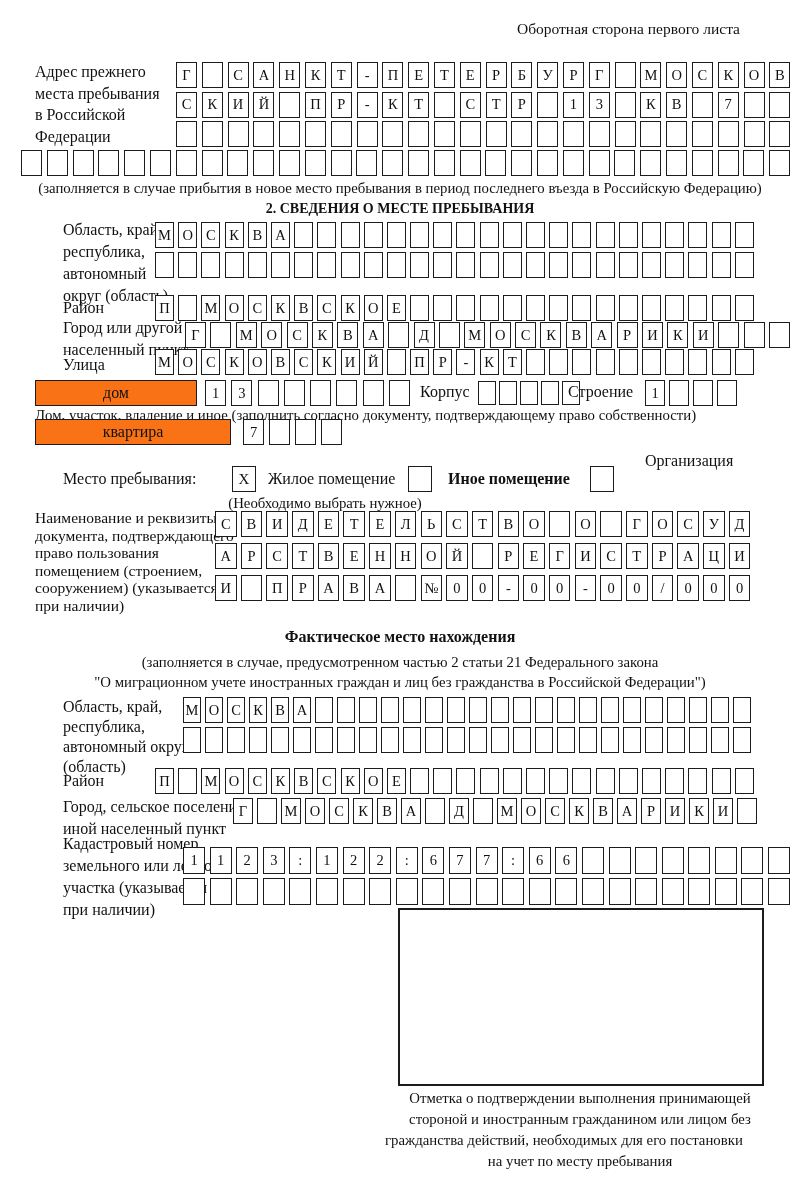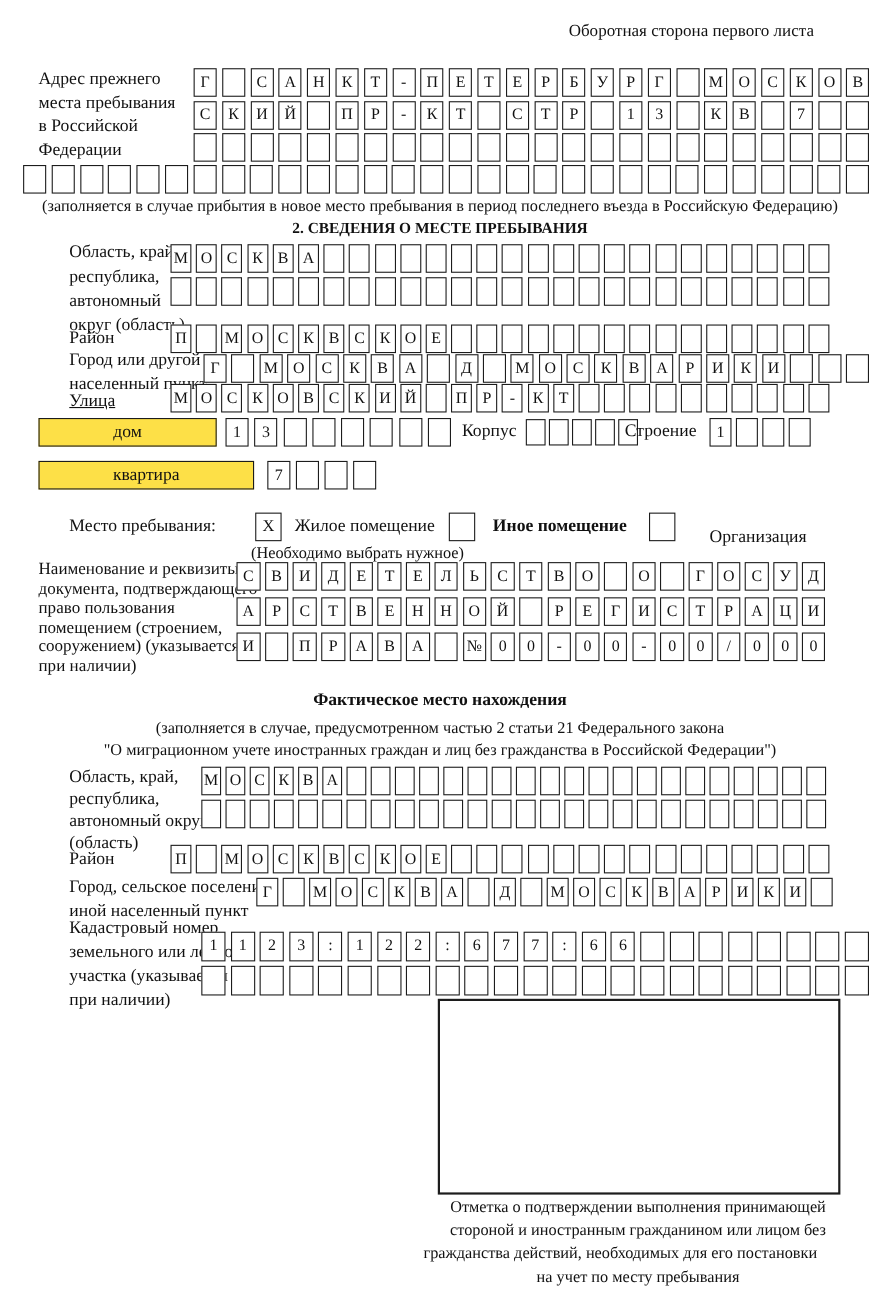--- a/index.html
+++ b/index.html
@@ -17,21 +17,21 @@
   .r-g2  { --bw:21px;   --bh:26px; --g:4.4px; }
   .r-doc { --bw:21.5px; --bh:26px; --g:4.2px; }
   .r-f1  { --bw:18px;   --bh:26px; --g:4px;   }
   .r-fg  { --bw:20px;   --bh:26px; --g:4px;   }
   .r-kad { --bw:22px;   --bh:27px; --g:4.6px; }
   .r-dom { --bw:21px;   --bh:26px; --g:5.3px; }
   .r-kor { --bw:17.5px; --bh:24px; --g:3.5px; }
   .r-str { --bw:20px;   --bh:26px; --g:4px;   }
   .r-kv  { --bw:21px;   --bh:26px; --g:5px;   }
   .wfield { position:absolute; box-sizing:border-box; height:26px; border:1.6px solid #1c1c1c;
-            display:flex; align-items:center; justify-content:center; font-size:16px; background:#fde047; }
+            display:flex; align-items:center; justify-content:center; font-size:16px; background:#f97316; }
   .cbox { position:absolute; box-sizing:border-box; width:24px; height:26px; border:1.6px solid #1c1c1c;
           display:flex; align-items:center; justify-content:center; font-size:15px; background:#fff; }
   .stamp { position:absolute; border:2px solid #1c1c1c; background:#fff; }
 </style>
 </head>
 <body>
 
 <div class="page">
 
   <div class="lbl" style="left:0; top:20; top:20px; width:740px; text-align:right; font-size:15.5px;">Оборотная сторона первого листа</div>
@@ -273,21 +273,21 @@
       <span class="bx">А</span>
       <span class="bx">Р</span>
       <span class="bx">И</span>
       <span class="bx">К</span>
       <span class="bx">И</span>
       <span class="bx"> </span>
       <span class="bx"> </span>
       <span class="bx"> </span>
     </div>
 
-  <div class="lbl" style="left:63px; top:356px;text-decoration:underline;">Улица</div>
+  <div class="lbl" style="left:63px; top:356px;">Улица</div>
   <div class="brow r-s2" style="left:155px; top:349px;">
       <span class="bx">М</span>
       <span class="bx">О</span>
       <span class="bx">С</span>
       <span class="bx">К</span>
       <span class="bx">О</span>
       <span class="bx">В</span>
       <span class="bx">С</span>
       <span class="bx">К</span>
       <span class="bx">И</span>
@@ -329,36 +329,37 @@
       <span class="bx"> </span>
       <span class="bx"> </span>
     </div>
   <div class="lbl" style="left:568px; top:383px;">Строение</div>
   <div class="brow r-str" style="left:645px; top:380px;">
       <span class="bx">1</span>
       <span class="bx"> </span>
       <span class="bx"> </span>
       <span class="bx"> </span>
     </div>
+  <div class="cap" style="left:35px; top:407px;">Дом, участок, владение и иное (заполнить согласно документу, подтверждающему право собственности)</div>
 
   <div class="wfield" style="left:35px; top:419px; width:196px;">квартира</div>
   <div class="brow r-kv" style="left:243px; top:419px;">
       <span class="bx">7</span>
       <span class="bx"> </span>
       <span class="bx"> </span>
       <span class="bx"> </span>
     </div>
 
   <div class="lbl" style="left:63px; top:470px;">Место пребывания:</div>
   <div class="cbox" style="left:232px; top:466px;">X</div>
   <div class="lbl" style="left:268px; top:470px;">Жилое помещение</div>
   <div class="cbox" style="left:408px; top:466px;"></div>
   <div class="lbl" style="left:448px; top:470px;font-weight:bold;">Иное помещение</div>
   <div class="cbox" style="left:590px; top:466px;"></div>
-  <div class="lbl" style="left:645px; top:480px;">Организация</div>
+  <div class="lbl" style="left:645px; top:452px;">Организация</div>
   <div class="cap" style="left:160px; top:495px; width:330px; text-align:center;">(Необходимо выбрать нужное)</div>
 
   <div>
     <div class="lbl" style="left:35px; top:509px;   font-size:15.5px;">Наименование и реквизиты</div>
     <div class="lbl" style="left:35px; top:526.5px; font-size:15.5px;">документа, подтверждающего</div>
     <div class="lbl" style="left:35px; top:544px;   font-size:15.5px;">право пользования</div>
     <div class="lbl" style="left:35px; top:561.5px; font-size:15.5px;">помещением (строением,</div>
     <div class="lbl" style="left:35px; top:579px;   font-size:15.5px;">сооружением) (указывается</div>
     <div class="lbl" style="left:35px; top:596.5px; font-size:15.5px;">при наличии)</div>
   </div>

